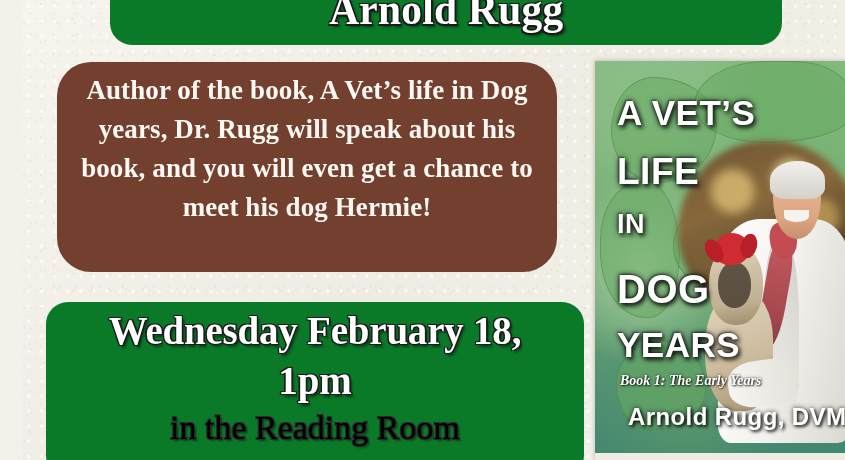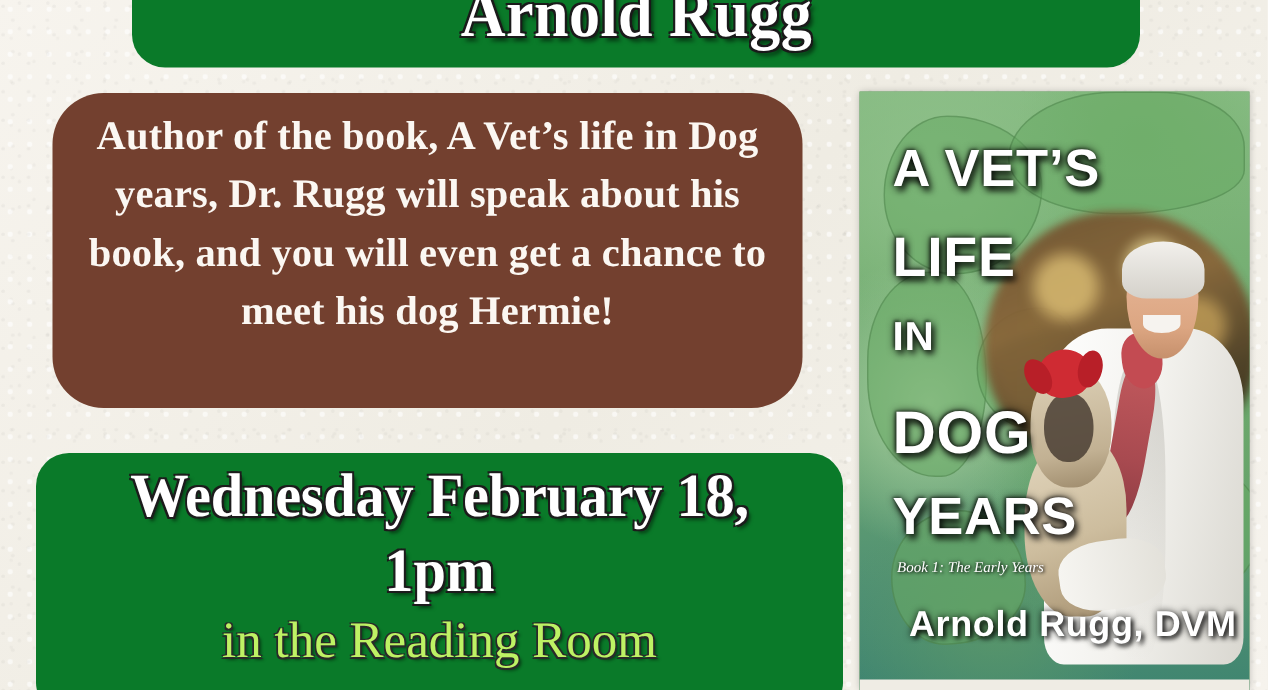--- a/index.html
+++ b/index.html
@@ -22,20 +22,21 @@
     background-color: #f5f2ec;
     background-image:
       radial-gradient(circle at 12% 22%, rgba(0,0,0,0.035) 0 1px, transparent 1.4px),
       radial-gradient(circle at 37% 64%, rgba(0,0,0,0.030) 0 1px, transparent 1.4px),
       radial-gradient(circle at 68% 12%, rgba(0,0,0,0.032) 0 1px, transparent 1.4px),
       radial-gradient(circle at 84% 78%, rgba(0,0,0,0.028) 0 1px, transparent 1.4px),
       radial-gradient(circle at 52% 41%, rgba(255,255,255,0.6) 0 1.6px, transparent 2px),
       radial-gradient(circle at 24% 88%, rgba(0,0,0,0.025) 0 1px, transparent 1.4px),
       linear-gradient(135deg, #f7f4ee 0%, #efece3 50%, #f6f3ed 100%);
     background-size: 17px 19px, 23px 21px, 19px 17px, 27px 23px, 13px 15px, 31px 29px, 100% 100%;
+    margin-left: 22px;
   }
 
   
   #title-banner {
     position: absolute;
     left: 88px;
     top: -34px;
     width: 672px;
     height: 79px;
     background: #0a7a29;
@@ -122,21 +123,21 @@
   #date-time {
     font-size: 41px;
     line-height: 52px;
     transform: scaleX(0.95);
   }
   #date-place {
     font-family: "Liberation Serif", serif;
     font-weight: normal;
     font-size: 34px;
     line-height: 44px;
-    color: #bef264;
+    color: #000000;
     text-shadow:
       -1px -1px 0 #2a2a2a,
        1px -1px 0 #2a2a2a,
       -1px  1px 0 #2a2a2a,
        1px  1px 0 #2a2a2a,
        2px 2px 2px rgba(0,0,0,0.45);
   }
 
   
   #book-cover {
@@ -342,22 +343,22 @@
   #cw-in    { left: 22px; top: 148px; font-size: 27px; }
   #cw-dog   { left: 22px; top: 206px; font-size: 40px; }
   #cw-years { left: 22px; top: 264px; font-size: 35px; }
 
   #cover-subtitle {
     position: absolute;
     left: 25px;
     top: 312px;
     font-family: "Liberation Serif", serif;
     font-style: italic;
-    font-weight: normal;
-    font-size: 10px;
+    font-weight: bold;
+    font-size: 14px;
     color: #ffffff;
     text-shadow: 0 0 3px rgba(0,0,0,0.8), 1px 1px 2px rgba(0,0,0,0.7);
     white-space: nowrap;
   }
   #cover-author {
     position: absolute;
     left: 33px;
     top: 342px;
     font-family: "Liberation Sans", sans-serif;
     font-weight: bold;

